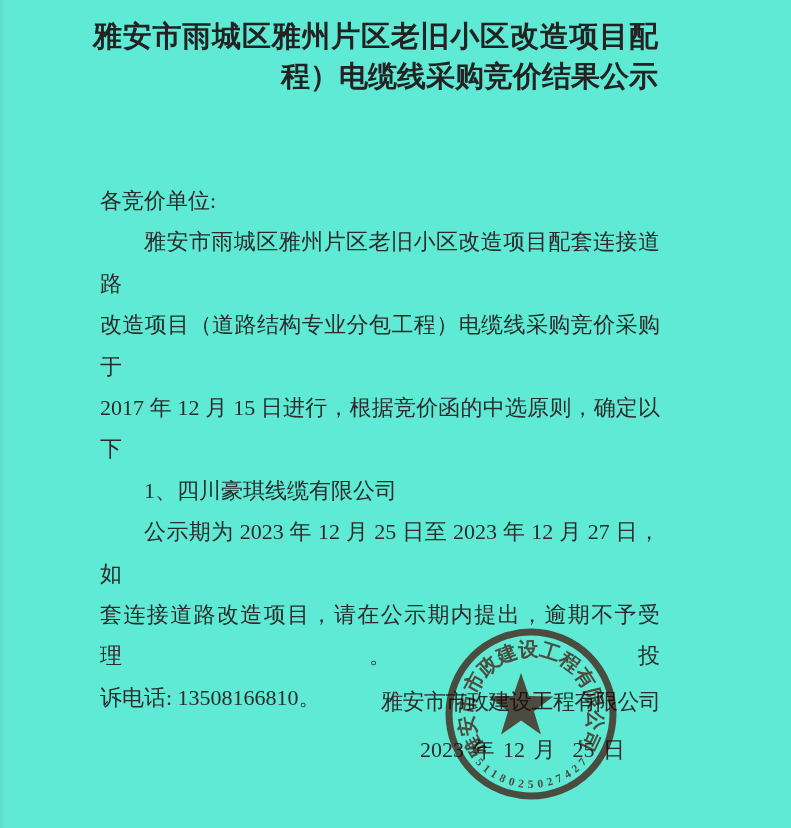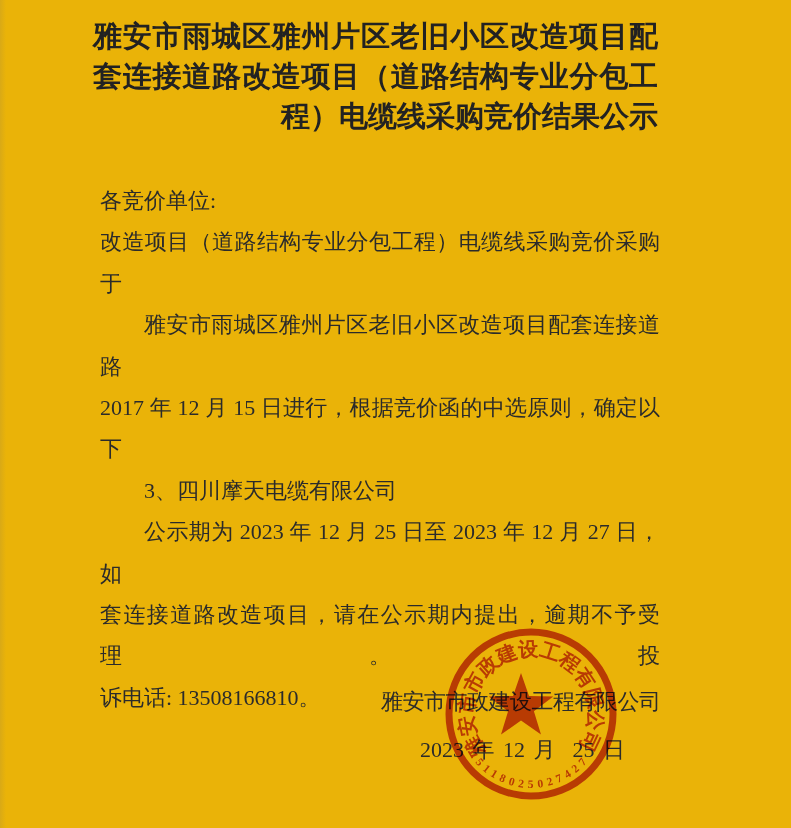--- a/index.html
+++ b/index.html
@@ -1,19 +1,19 @@
 <!DOCTYPE html>
 <html><head>
 <meta charset="utf-8">
 <style>
   html,body{margin:0;padding:0;}
   body{width:791px;height:828px;background:#ffffff;}
   .page{
     position:relative;width:791px;height:828px;overflow:hidden;
-    background:#eab308;color:#2b2b2b;
+    background:#5eead4;color:#2b2b2b;
   }
   .scan-edge{
     position:absolute;left:0;top:0;width:6px;height:100%;
     background:linear-gradient(90deg,rgba(110,110,110,.14),rgba(110,110,110,0));
   }
   .doc-title{
     position:absolute;left:93px;top:16px;width:565px;
     font-family:"Liberation Sans","DejaVu Sans",sans-serif;
     font-weight:bold;font-size:29px;line-height:40px;color:#222;
   }
@@ -46,30 +46,29 @@
   }
 </style>
 </head>
 <body>
 
 <div class="page">
   <div class="scan-edge"></div>
 
   <div class="doc-title">
     <div class="title-line j">雅安市雨城区雅州片区老旧小区改造项目配</div>
-    <div class="title-line j">套连接道路改造项目（道路结构专业分包工</div>
     <div class="title-line c">程）电缆线采购竞价结果公示</div>
   </div>
 
   <div class="doc-body">
     <div>各竞价单位:</div>
+    <div class="j ind">雅安市雨城区雅州片区老旧小区改造项目配套连接道路</div>
     <div class="j">改造项目（道路结构专业分包工程）电缆线采购竞价采购于</div>
-    <div class="j ind">雅安市雨城区雅州片区老旧小区改造项目配套连接道路</div>
     <div class="j">2017 年 12 月 15 日进行，根据竞价函的中选原则，确定以下</div>
-    <div class="ind">3、四川摩天电缆有限公司</div>
+    <div class="ind">1、四川豪琪线缆有限公司</div>
     <div class="j ind">公示期为 2023 年 12 月 25 日至 2023 年 12 月 27 日，如</div>
     <div class="j">套连接道路改造项目，请在公示期内提出，逾期不予受理。投</div>
     <div>诉电话: 13508166810。</div>
   </div>
 
   <div class="sig-company">雅安市市政建设工程有限公司</div>
   <div class="sig-date">2023 年 12 月  25 日</div>
 
   <svg class="seal" viewBox="0 0 180 180" xmlns="http://www.w3.org/2000/svg">
     <defs>

